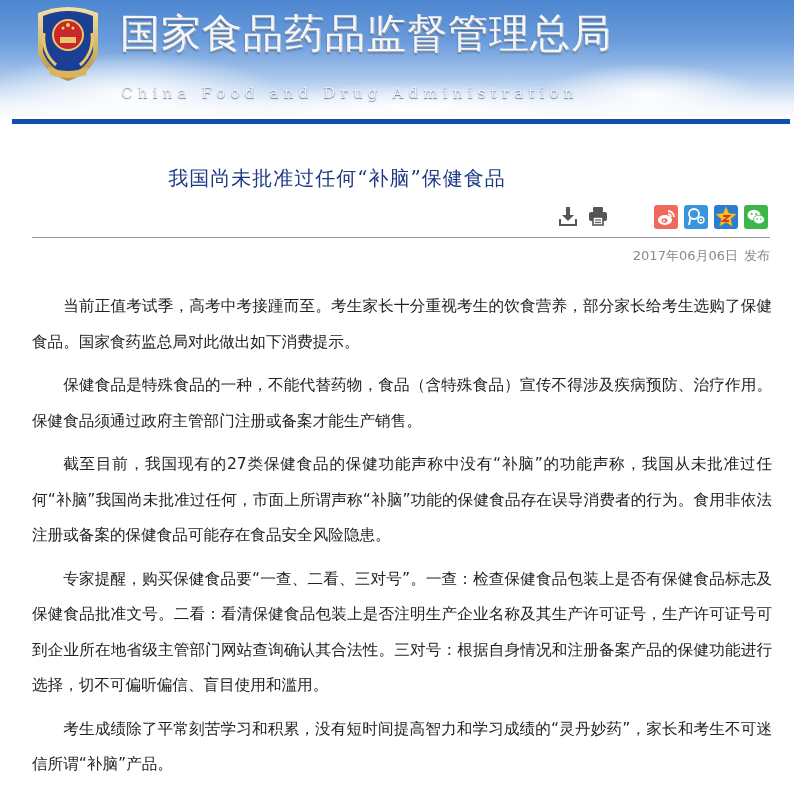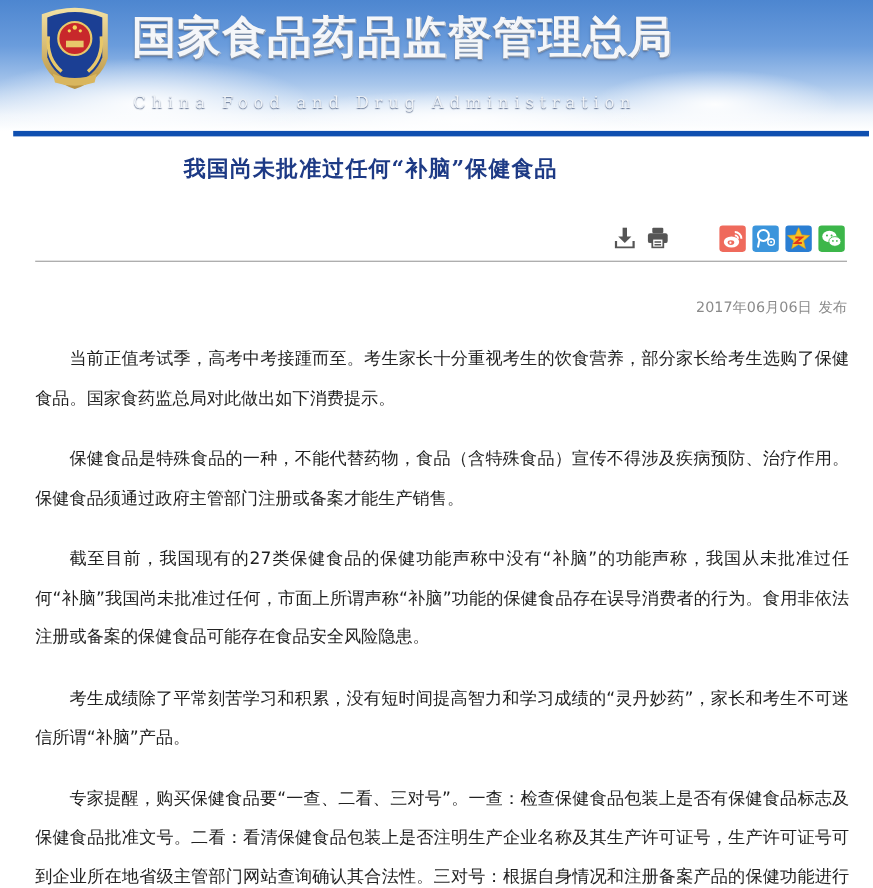--- a/index.html
+++ b/index.html
@@ -15,21 +15,21 @@
       radial-gradient(ellipse 260px 40px at 420px 110px, rgba(255,255,255,0.9), rgba(255,255,255,0) 70%),
       linear-gradient(180deg, #4d86d0 0%, #6a9cdc 35%, #a9c7ec 65%, #eef4fb 88%, #ffffff 100%);
     overflow: hidden;
   }
   .emblem {
     position: absolute; left: 30px; top: 3px; width: 76px; height: 82px;
   }
   .site-title-cn {
     position: absolute; left: 120px; top: 6px;
     font-family: "DejaVu Serif", "Liberation Serif", serif;
-    font-size: 40px; font-weight: bold; letter-spacing: 1px;
+    font-size: 40px; font-weight: normal; letter-spacing: 1px;
     color: #f4f6f9;
     text-shadow: 0 1px 0 #8a97a8, 0 2px 2px rgba(40,60,100,0.55), 1px 1px 0 #c9d2dd;
     white-space: nowrap;
   }
   .site-title-en {
     position: absolute; left: 121px; top: 56px;
     font-family: "DejaVu Serif", "Liberation Serif", serif;
     font-size: 15px; letter-spacing: 5.2px;
     color: #eef2f7;
     text-shadow: 0 1px 1px rgba(40,60,100,0.7);
@@ -43,49 +43,49 @@
     color: #f1f3f6;
     text-shadow: 0 1px 0 #9aa5b3, 0 3px 3px rgba(30,50,90,0.55);
   }
   .blue-rule {
     position: absolute; left: 12px; top: 119px; width: 778px; height: 5px;
     background: #0f4fb0;
   }
 
   
   .article-title {
-    position: absolute; left: 0; top: 140px; width: 674px; text-align: center;
+    position: absolute; left: 0; top: 165px; width: 674px; text-align: center;
     font-family: "DejaVu Serif", "Liberation Serif", serif;
-    font-size: 20px; font-weight: bold; color: #1d3a85; letter-spacing: 1px;
+    font-size: 20px; font-weight: normal; color: #1d3a85; letter-spacing: 1px;
   }
   .tool-icon {
     position: absolute; top: 206px; width: 20px; height: 20px;
     display: flex; align-items: center; justify-content: center; cursor: pointer;
   }
   .share-icon {
     position: absolute; top: 205px; width: 24px; height: 24px; border-radius: 3px;
     display: flex; align-items: center; justify-content: center; cursor: pointer;
   }
   .sep-line {
     position: absolute; left: 32px; top: 237px; width: 738px; height: 1px; background: #9b9b9b;
   }
   .publish-meta {
     position: absolute; right: 24px; top: 247px;
     font-size: 13px; color: #8a8a8a; white-space: nowrap;
   }
-  .publish-meta span { display: inline-block; margin-top: 24px; }
+  .publish-meta span { display: inline-block; }
   .publish-meta .pub-label { margin-left: 6px; }
 
   
   .article-body {
     position: absolute; left: 32px; top: 289px; width: 740px;
     font-size: 15.6px; line-height: 35.5px; color: #222;
     text-align: justify;
   }
-  .article-body p { text-indent: 2em; margin-bottom: 8px; margin-top: 20px; }
+  .article-body p { text-indent: 2em; margin-bottom: 8px; }
 </style>
 </head>
 <body>
 
 <div class="banner">
   <svg class="emblem" viewBox="0 0 76 82">
     <defs>
       <linearGradient id="gold" x1="0" y1="0" x2="0" y2="1">
         <stop offset="0" stop-color="#f3e2a4"></stop>
           <stop offset="1" stop-color="#b8913f"></stop>
@@ -163,15 +163,15 @@
 <div class="sep-line"></div>
 
 <div class="publish-meta">
   <span>2017年06月06日</span><span class="pub-label">发布</span>
 </div>
 
 <div class="article-body">
   <p>当前正值考试季，高考中考接踵而至。考生家长十分重视考生的饮食营养，部分家长给考生选购了保健食品。国家食药监总局对此做出如下消费提示。</p>
   <p>保健食品是特殊食品的一种，不能代替药物，食品（含特殊食品）宣传不得涉及疾病预防、治疗作用。保健食品须通过政府主管部门注册或备案才能生产销售。</p>
   <p>截至目前，我国现有的27类保健食品的保健功能声称中没有“补脑”的功能声称，我国从未批准过任何“补脑”我国尚未批准过任何，市面上所谓声称“补脑”功能的保健食品存在误导消费者的行为。食用非依法注册或备案的保健食品可能存在食品安全风险隐患。</p>
+  <p>专家提醒，购买保健食品要“一查、二看、三对号”。一查：检查保健食品包装上是否有保健食品标志及保健食品批准文号。二看：看清保健食品包装上是否注明生产企业名称及其生产许可证号，生产许可证号可到企业所在地省级主管部门网站查询确认其合法性。三对号：根据自身情况和注册备案产品的保健功能进行选择，切不可偏听偏信、盲目使用和滥用。</p>
   <p>考生成绩除了平常刻苦学习和积累，没有短时间提高智力和学习成绩的“灵丹妙药”，家长和考生不可迷信所谓“补脑”产品。</p>
-  <p>专家提醒，购买保健食品要“一查、二看、三对号”。一查：检查保健食品包装上是否有保健食品标志及保健食品批准文号。二看：看清保健食品包装上是否注明生产企业名称及其生产许可证号，生产许可证号可到企业所在地省级主管部门网站查询确认其合法性。三对号：根据自身情况和注册备案产品的保健功能进行选择，切不可偏听偏信、盲目使用和滥用。</p>
 </div>
 
 </body></html>

